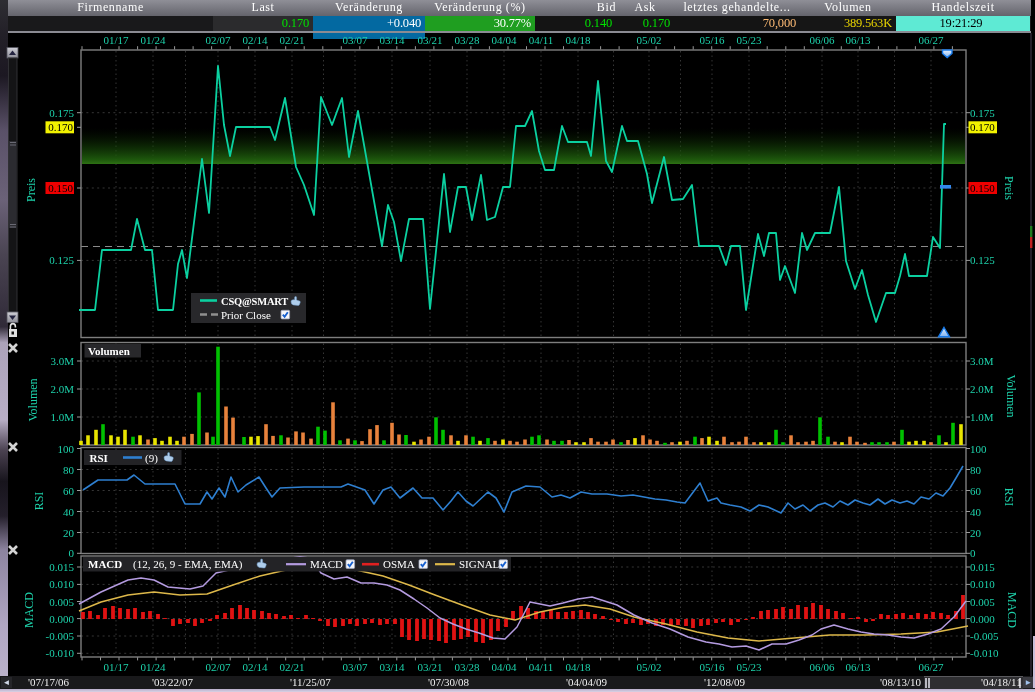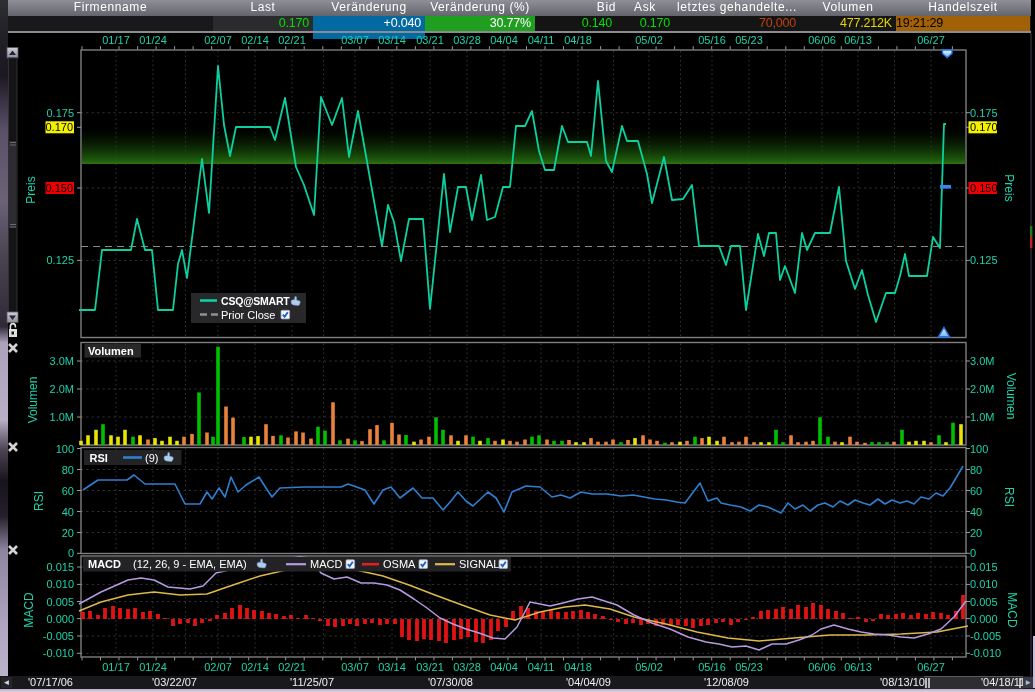--- a/index.html
+++ b/index.html
@@ -1,15 +1,15 @@
 <!DOCTYPE html>
 <html><head><meta charset="utf-8"><style>
 html,body{margin:0;padding:0;background:#000;}
 #page{position:relative;width:1035px;height:692px;background:#000;overflow:hidden;
-  font-family:Liberation Sans, sans-serif;}
+  font-family:Liberation Serif, serif;}
 #lstrip{position:absolute;left:0;top:0;width:8px;height:688px;
   background:linear-gradient(#2e2e33 0,#232028 5%,#1c1822 11%,#5a5168 19%,#6b6278 29%,#4a4452 37%,#302a38 47.5%,#aca2ba 49.8%,#b8aec6 61%,#4a4150 65.5%,#17141c 70%,#241f2b 75%,#8d84a0 80%,#b0a6c2 91%,#bdb4cc 100%);}
 #hdr{position:absolute;left:8px;top:0;width:1023px;height:15.5px;
   background:linear-gradient(#8f8f97,#64646c);color:#fff;font-size:12px;letter-spacing:0.6px;}
 #row2{position:absolute;left:8px;top:16px;width:1023px;height:14.5px;font-size:12.5px;letter-spacing:-0.2px;background:#19191b;}
 #grayline{position:absolute;left:8px;top:30.7px;width:1023px;height:2.3px;background:#8b8b93;}
 #sbar{position:absolute;left:0;top:676px;width:1035px;height:12.5px;background:#19191b;
   color:#f0f0f0;font-size:11px;}
 #sthumb{position:absolute;left:924px;top:0;width:99px;height:12.5px;background:#2e2e31;
   border-top:1px solid #5a5a5e;box-sizing:border-box;}
@@ -29,23 +29,23 @@
       <div style="position:absolute;left:666px;width:126px;top:0;height:15.5px;line-height:15px;text-align:center;overflow:hidden;white-space:nowrap">letztes gehandelte...</div>
       <div style="position:absolute;left:792px;width:96px;top:0;height:15.5px;line-height:15px;text-align:center;overflow:hidden;white-space:nowrap">Volumen</div>
       <div style="position:absolute;left:888px;width:134px;top:0;height:27px;line-height:15px;text-align:center;overflow:hidden;white-space:nowrap">Handelszeit</div>
     </div>
   <div id="row2">
       <div style="position:absolute;left:205px;width:100px;top:0;height:14.5px;line-height:14.5px;background:#2b2b2d;color:#00e000;text-align:right;padding-right:4px;box-sizing:border-box;white-space:nowrap;overflow:hidden">0.170</div>
       <div style="position:absolute;left:305px;width:112px;top:0;height:23px;line-height:14.5px;background:#0369a1;color:#fff;text-align:right;padding-right:4px;box-sizing:border-box;white-space:nowrap;overflow:hidden">+0.040</div>
       <div style="position:absolute;left:417px;width:110px;top:0;height:14.5px;line-height:14.5px;background:#1f9e20;color:#fff;text-align:right;padding-right:4px;box-sizing:border-box;white-space:nowrap;overflow:hidden">30.77%</div>
       <div style="position:absolute;left:527px;width:81px;top:0;height:14.5px;line-height:14.5px;background:#141414;color:#00e000;text-align:right;padding-right:4px;box-sizing:border-box;white-space:nowrap;overflow:hidden">0.140</div>
       <div style="position:absolute;left:608px;width:58px;top:0;height:14.5px;line-height:14.5px;background:#141414;color:#00e000;text-align:right;padding-right:4px;box-sizing:border-box;white-space:nowrap;overflow:hidden">0.170</div>
-      <div style="position:absolute;left:666px;width:126px;top:0;height:14.5px;line-height:14.5px;background:#141414;color:#c2410c;text-align:right;padding-right:4px;box-sizing:border-box;white-space:nowrap;overflow:hidden">70,000</div>
-      <div style="position:absolute;left:792px;width:96px;top:0;height:14.5px;line-height:14.5px;background:#161616;color:#e8d400;text-align:right;padding-right:4px;box-sizing:border-box;white-space:nowrap;overflow:hidden">477.212K</div>
-      <div style="position:absolute;left:888px;width:134px;top:0;height:14.5px;line-height:14.5px;background:#a16207;color:#000;text-align:left;padding-right:4px;box-sizing:border-box;white-space:nowrap;overflow:hidden">19:21:29</div>
+      <div style="position:absolute;left:666px;width:126px;top:0;height:14.5px;line-height:14.5px;background:#141414;color:#fdba74;text-align:right;padding-right:4px;box-sizing:border-box;white-space:nowrap;overflow:hidden">70,000</div>
+      <div style="position:absolute;left:792px;width:96px;top:0;height:14.5px;line-height:14.5px;background:#161616;color:#e8d400;text-align:right;padding-right:4px;box-sizing:border-box;white-space:nowrap;overflow:hidden">389.563K</div>
+      <div style="position:absolute;left:888px;width:134px;top:0;height:14.5px;line-height:14.5px;background:#5eead4;color:#000;text-align:center;padding-right:4px;box-sizing:border-box;white-space:nowrap;overflow:hidden">19:21:29</div>
     </div>
   <div id="grayline"></div>
   <div id="sbar">
     <div style="position:absolute;left:1px;top:1px;width:11px;height:11px;background:#26262a;color:#cfd6e6;font-size:8px;line-height:11px;text-align:center">◄</div>
     <div id="sthumb"></div>
     <div style="position:absolute;left:925px;top:1.5px;width:1.6px;height:10px;background:#b8b8c0"></div>
     <div style="position:absolute;left:928px;top:1.5px;width:1.6px;height:10px;background:#b8b8c0"></div>
     <div style="position:absolute;left:1019px;top:1.5px;width:1.6px;height:10px;background:#b8b8c0"></div>
     <div style="position:absolute;left:28px;top:0;height:12px;line-height:12.5px">'07/17/06</div>
       <div style="position:absolute;left:152px;top:0;height:12px;line-height:12.5px">'03/22/07</div>

